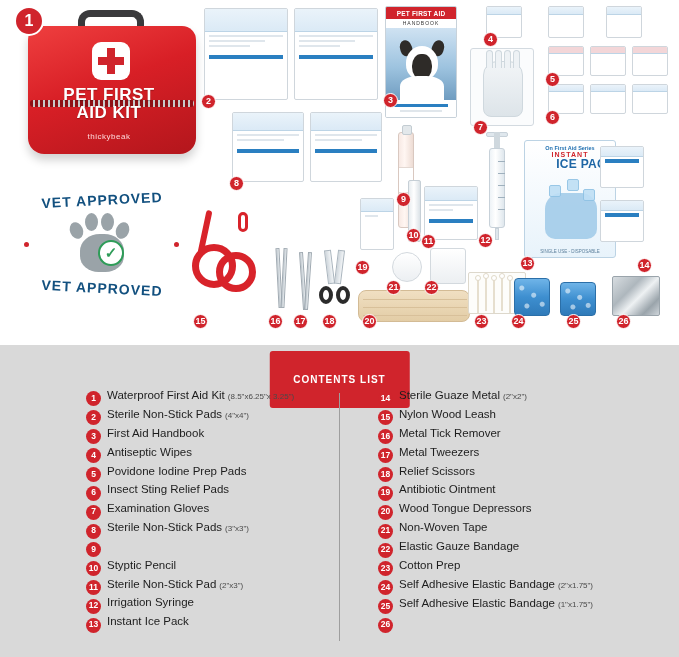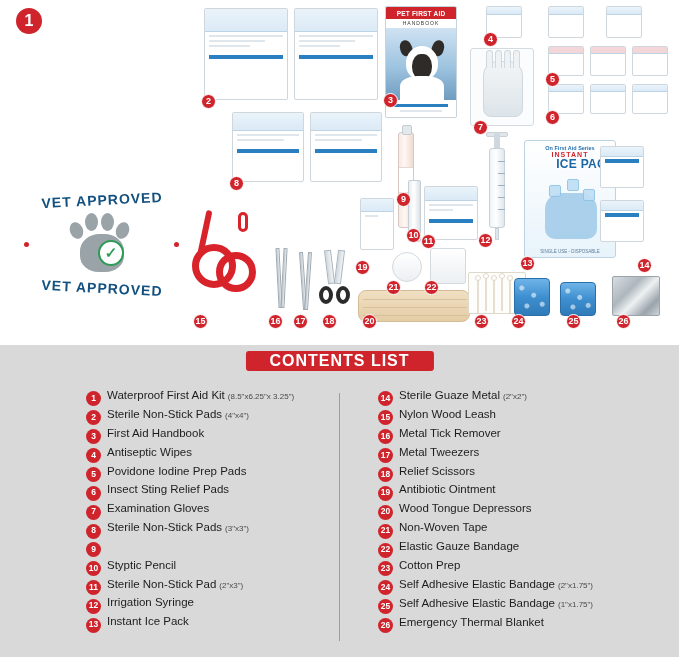--- a/index.html
+++ b/index.html
@@ -566,23 +566,23 @@
     width: 679px; height: 312px;
     background: #d9d9d9;
   }
   #contents-banner {
     position: absolute;
     left: 50%; top: 6px;
     transform: translateX(-50%);
     background: #d0242c;
     color: #ffffff;
     font-weight: bold;
-    font-size: 16px;
+    font-size: 10px;
     letter-spacing: 1px;
-    padding: 1px 24px;
+    padding: 23px 24px;
     border-radius: 3px;
     white-space: nowrap;
   }
   #divider {
     position: absolute;
     left: 339px; top: 48px;
     width: 1px; height: 248px;
     background: #9e9e9e;
   }
   .col {
@@ -619,20 +619,31 @@
     font-size: 8px;
     color: #4a4a4a;
     margin-left: 3px;
   }
 </style>
 </head>
 <body>
 
 <div id="product-area">
 
+  <div id="case">
+    <div class="handle"></div>
+    <div class="shell"></div>
+    <div class="zipper"></div>
+    <div class="cross"></div>
+    <div class="case-title">
+      <span>PET FIRST</span><br>
+      <span>AID KIT</span>
+    </div>
+    <div class="case-brand">thickybeak</div>
+  </div>
   <div class="badge big" style="left:14px; top:6px;">1</div>
 
   <div id="seal">
     <div class="ring"></div>
     <div class="seal-text top">VET APPROVED</div>
     <div class="paw">
       <div class="pad main"></div>
       <div class="pad t1"></div>
       <div class="pad t2"></div>
       <div class="pad t3"></div>
@@ -1002,17 +1013,16 @@
         <span class="label">Self Adhesive Elastic Bandage</span>
         <span class="qual">(2"x1.75")</span>
       </div>
     <div class="row">
         <span class="num">25</span>
         <span class="label">Self Adhesive Elastic Bandage</span>
         <span class="qual">(1"x1.75")</span>
       </div>
     <div class="row">
         <span class="num">26</span>
-        <span class="label">Emergency Thermal Blanket</span>
         <span class="qual"></span>
       </div>
   </div>
 </div>
 
 </body></html>

